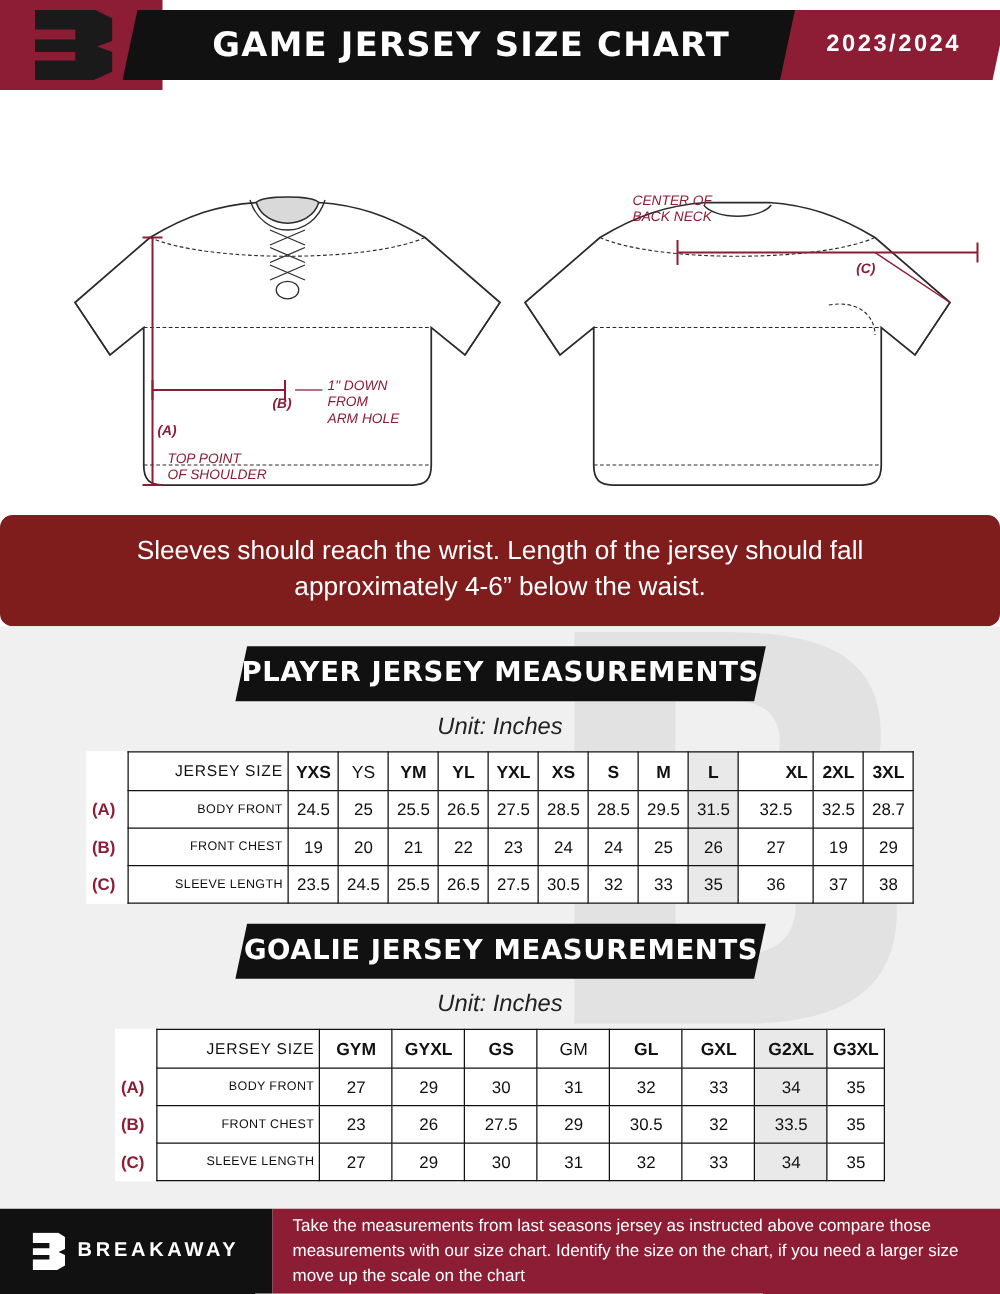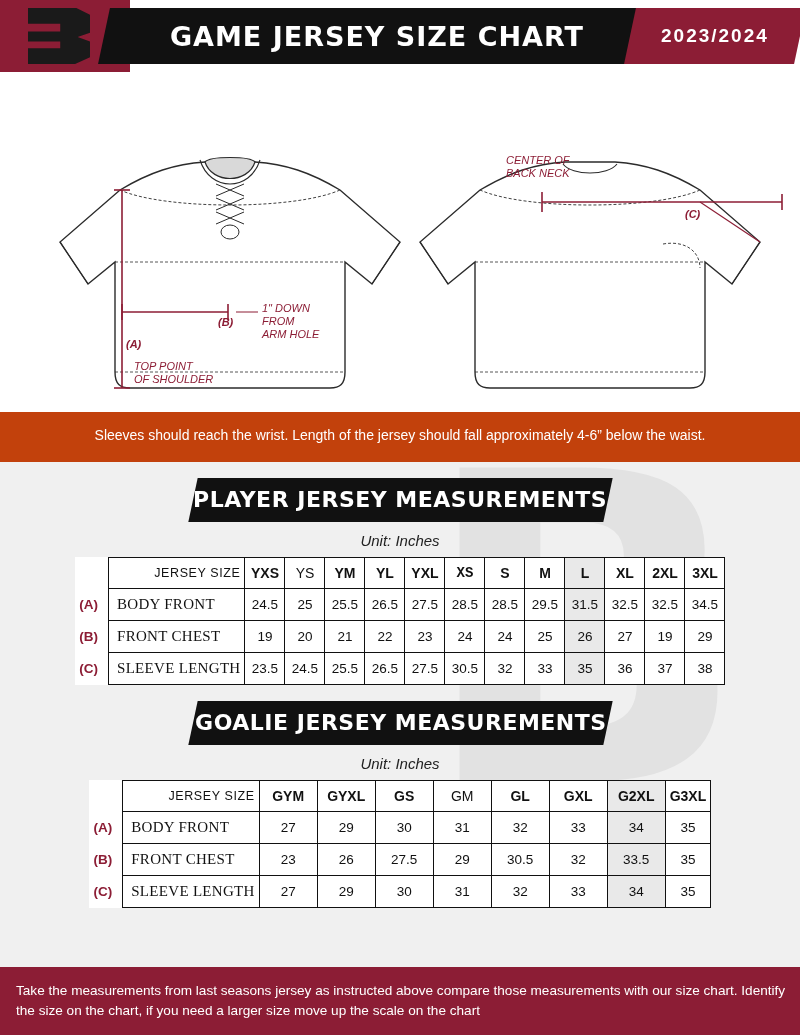--- a/index.html
+++ b/index.html
@@ -58,24 +58,24 @@
   .diagram {
     position: relative;
     height: 340px;
     background: #fff;
     border-bottom: none;
   }
   .jersey-svg { position:absolute; left:0; top:0; }
 
   
   .notebar {
-    background:#c2410c; color:#fff;
+    background:#7f1d1d; color:#fff;
     text-align:center;
     padding: 14px 60px 16px 60px;
-    font-size: 14px; line-height: 1.4;
+    font-size: 21px; line-height: 1.4; border-radius: 10px;
   }
 
   
   .body-area {
     position: relative;
     background: #f0f0f0;
     padding-bottom: 6px;
     overflow: hidden;
   }
   .watermark {
@@ -93,41 +93,41 @@
     transform: skewX(-12deg);
     padding: 9px 0 10px 0;
     text-align:center;
   }
   .section-title span {
     display:inline-block; transform: skewX(12deg);
     color:#fff; font-weight:800; font-size:22px; letter-spacing:0.5px;
     font-family:"DejaVu Sans", sans-serif;
   }
   .unit {
-    text-align:center; font-style:italic; font-size:15px; color:#222;
+    text-align:center; font-style:italic; font-size:19px; color:#222;
     margin: 10px 0 8px 0; position:relative;
   }
   table.sizes {
     border-collapse: collapse;
     margin: 0 auto;
     background:#fff;
     position:relative;
     font-size: 13.5px;
   }
   table.sizes td, table.sizes th {
     border: 1px solid #111;
     text-align:center;
     padding: 7px 4px;
     font-weight: normal;
     color:#111;
     background:#fff;
   }
   table.sizes .rowlabel {
-    text-align:left; padding-left: 8px; white-space:nowrap;
-    font-size: 15px; letter-spacing:0.3px;font-family:Liberation Serif, serif;
+    text-align:right; padding-left: 8px; white-space:nowrap;
+    font-size: 10px; letter-spacing:0.3px;
   }
   table.sizes .hdrlabel { text-align:right; font-size:12.5px; letter-spacing:0.6px;}
   table.sizes thead td { font-weight:700; font-size:14px; }
   .tag { color:#8c1d35; font-weight:700; margin-right:4px; }
   .hl { background:#e9e9e9 !important; }
 
   
   .footer {
     position:absolute; bottom:0; left:0; right:0;
     height: 68px;
@@ -247,45 +247,45 @@
     <table class="sizes" id="player-table">
         <thead>
           <tr>
             <td style="border: none; background: transparent; width: 34px;"></td>
             <td class="hdrlabel" style="width: 128px; font-weight: normal;">JERSEY SIZE</td>
             <td style="font-weight: 700; width: 40px;">YXS</td>
             <td style="font-weight: 400; width: 40px;">YS</td>
             <td style="font-weight: 700; width: 40px;">YM</td>
             <td style="font-weight: 700; width: 40px;">YL</td>
             <td style="font-weight: 700; width: 40px;">YXL</td>
-            <td style="font-weight: 700; width: 40px; font-family: Liberation Mono, monospace;">XS</td>
+            <td style="font-weight: 700; width: 40px;">XS</td>
             <td style="font-weight: 700; width: 40px;">S</td>
             <td style="font-weight: 700; width: 40px;">M</td>
             <td class="hl" style="font-weight: 700; width: 40px;">L</td>
-            <td style="font-weight: 700; width: 40px;">XL</td>
+            <td style="font-weight: 700; width: 60px; text-align: right;">XL</td>
             <td style="font-weight: 700; width: 40px;">2XL</td>
             <td style="font-weight: 700; width: 40px;">3XL</td>
           </tr>
         </thead>
         <tbody>
           <tr>
             <td style="border: none; background: transparent; text-align: right; padding-right: 6px;"><span class="tag">(A)</span></td>
             <td class="rowlabel">BODY FRONT</td>
             <td>24.5</td>
             <td>25</td>
             <td>25.5</td>
             <td>26.5</td>
             <td>27.5</td>
             <td>28.5</td>
             <td>28.5</td>
             <td>29.5</td>
             <td class="hl">31.5</td>
             <td>32.5</td>
             <td>32.5</td>
-            <td>34.5</td>
+            <td>28.7</td>
           </tr>
           <tr>
             <td style="border: none; background: transparent; text-align: right; padding-right: 6px;"><span class="tag">(B)</span></td>
             <td class="rowlabel">FRONT CHEST</td>
             <td>19</td>
             <td>20</td>
             <td>21</td>
             <td>22</td>
             <td>23</td>
             <td>24</td>
@@ -371,16 +371,20 @@
             <td class="hl">34</td>
             <td>35</td>
           </tr>
         </tbody>
       </table>
 
     <div style="height:80px"></div>
   </div>
 
   <div class="footer">
+    <div class="footer-left">
+      <div class="footer-logo"></div>
+      <div class="footer-brand">BREAKAWAY</div>
+    </div>
     <div class="footer-right">Take the measurements from last seasons jersey as instructed above compare those measurements  with our size chart. Identify the size on the chart, if you need a larger size move up the scale on the chart</div>
   </div>
 
 </div>
 
 </body></html>

